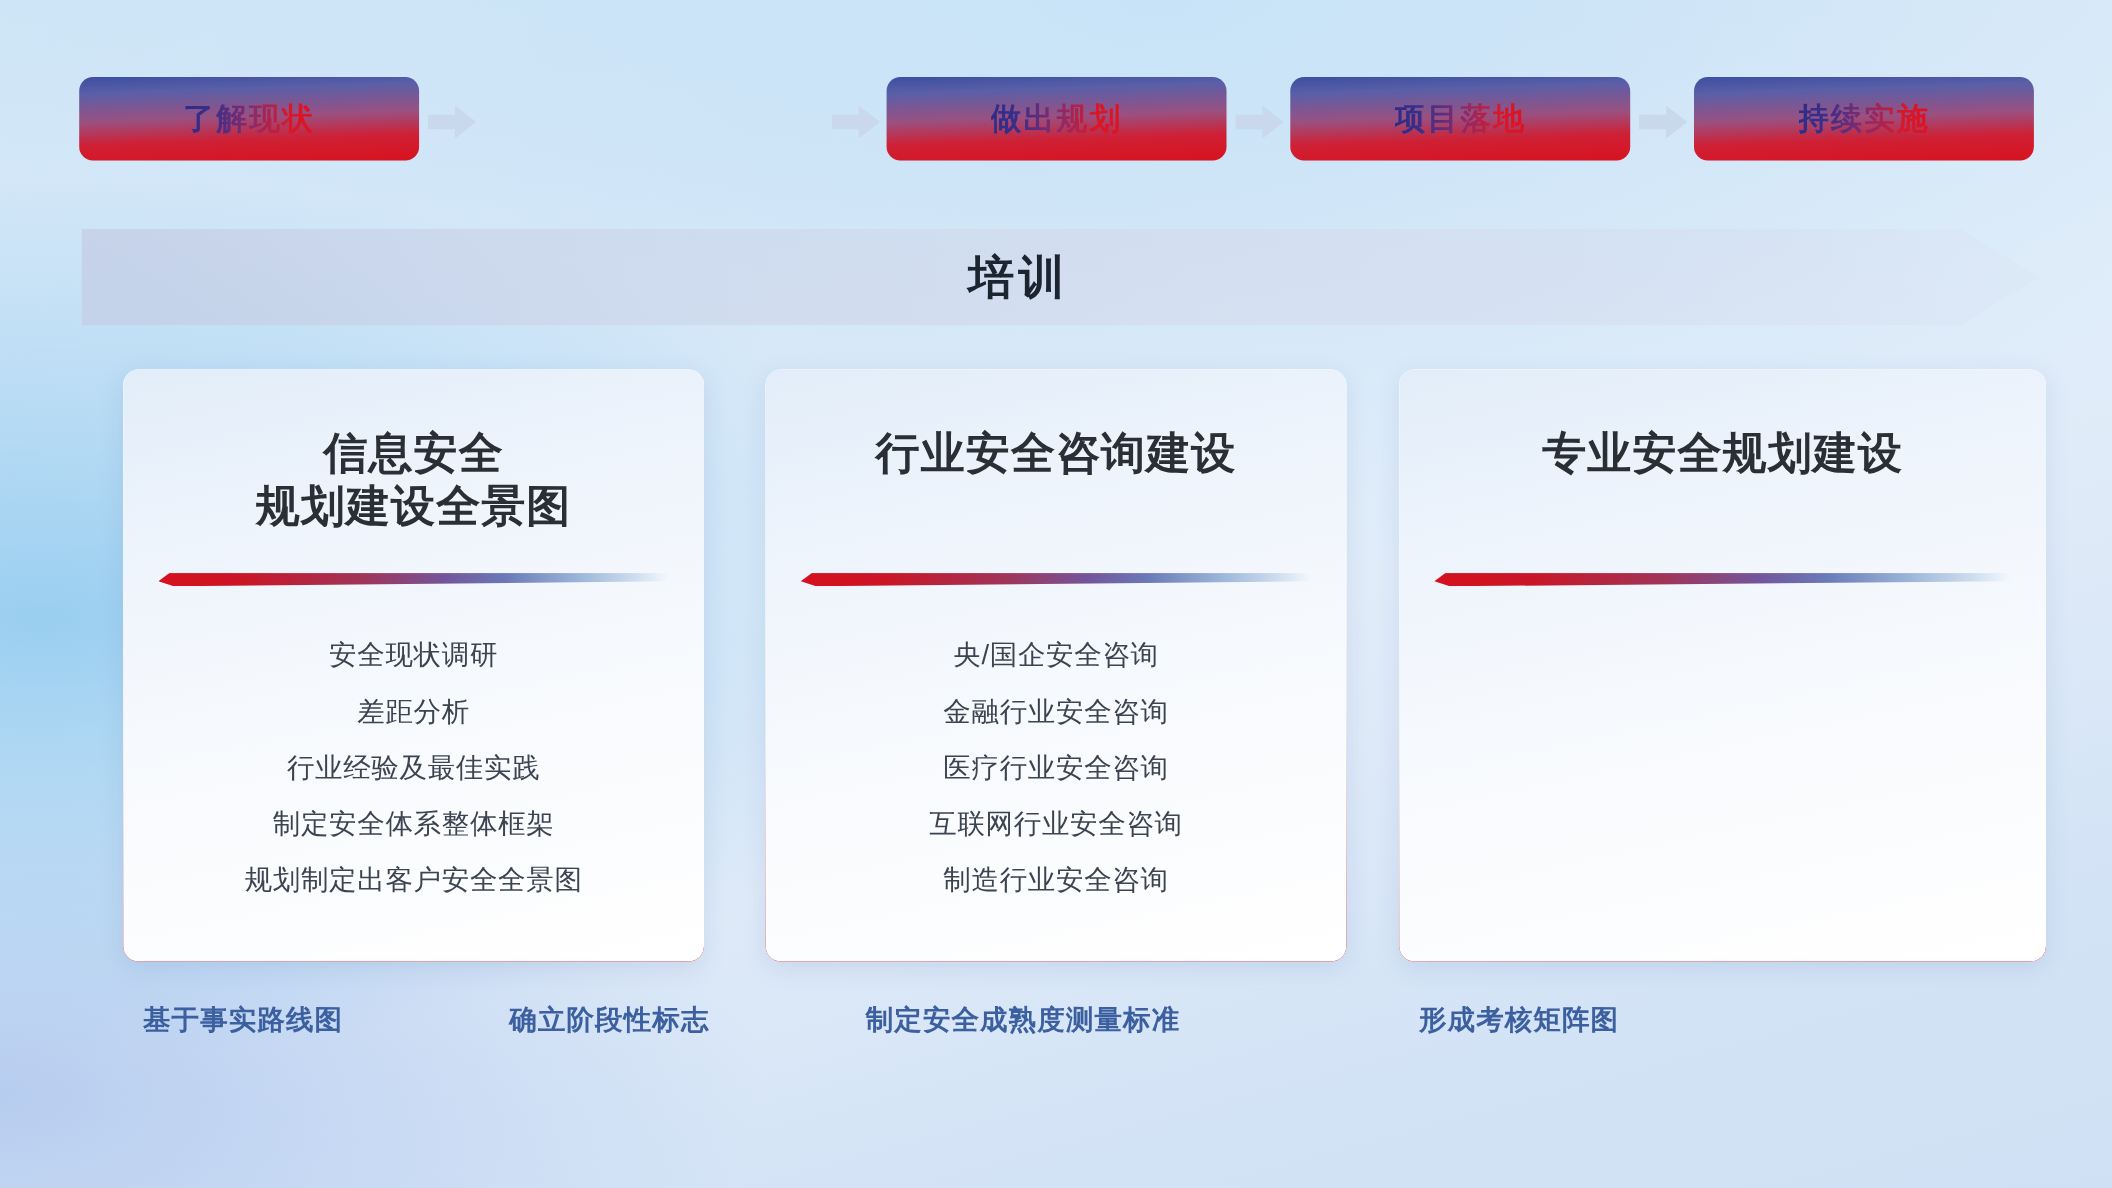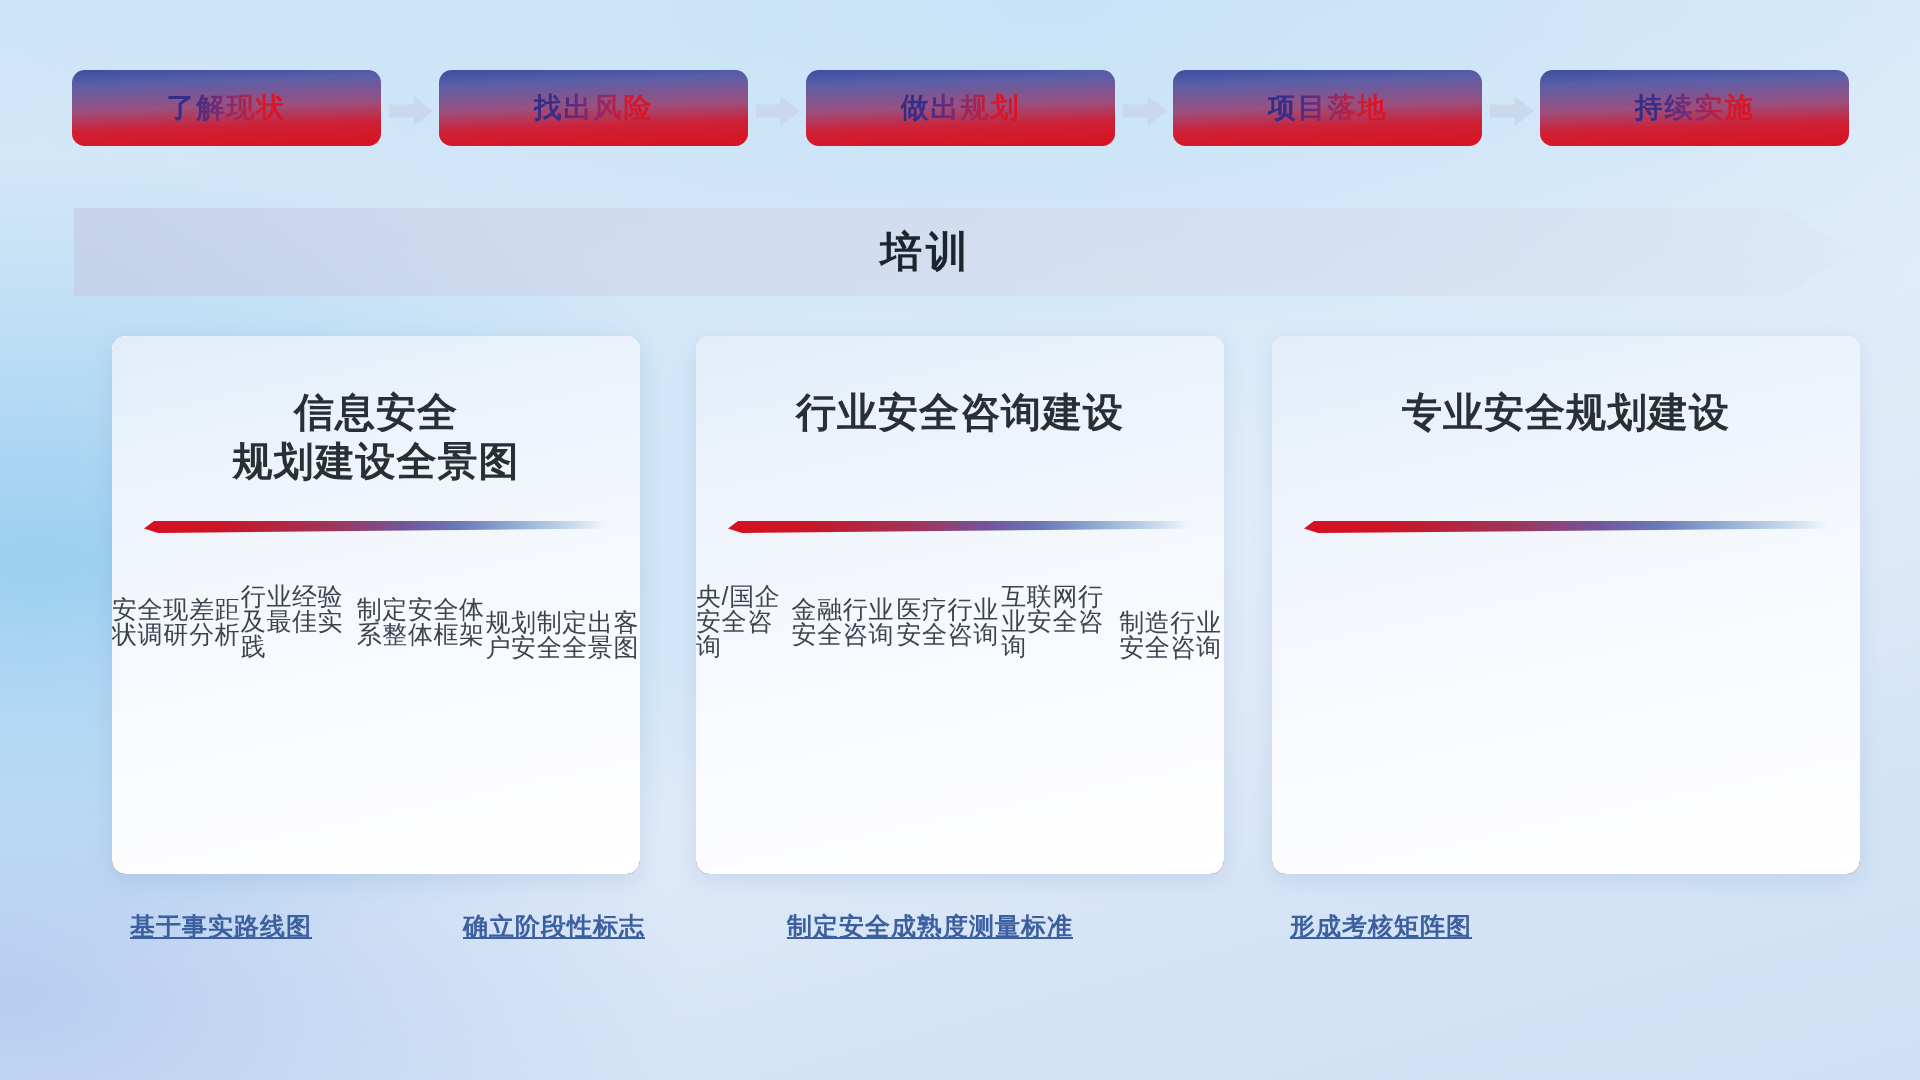--- a/index.html
+++ b/index.html
@@ -73,50 +73,46 @@
   .card-title{
     margin-top:52px;font-size:40px;font-weight:700;color:#2a2f36;
     line-height:1.22;text-align:center;letter-spacing:1px;white-space:pre-line;
   }
   .card-divider{
     position:absolute;height:12px;
     background:linear-gradient(90deg,#d6101f 0%,#cb1525 16%,#a03459 40%,#74549b 56%,#6a79b8 68%,#9ab4d8 82%,#ccdcee 93%,rgba(220,232,245,0) 100%);
     clip-path:polygon(10px 0, 100% 0, 100% 46%, 100% 62%, 14px 100%, 0 62%);
   }
   .card-list{
-    position:absolute;width:100%;display:flex;flex-direction:row;align-items:center;
+    position:absolute;width:100%;display:flex;flex-direction:column;align-items:center;
   }
   .card-list-item{
     font-size:25px;color:#3c4450;line-height:1;margin-bottom:26px;letter-spacing:.6px;
   }
   .card-list-item:last-child{margin-bottom:0;}
 
   
   #captions{position:absolute;left:0;top:910px;width:1920px;height:70px;}
   .caption{
     position:absolute;font-size:25px;font-weight:700;color:#3b5f9f;letter-spacing:1px;
     white-space:nowrap;
-    text-decoration:underline;
   }
 </style>
 </head>
 <body>
 
 <div class="stage">
 
   <div id="step-row">
 
     <div class="step-box" style="left:74px;width:305px;">
       <span class="step-label">了解现状</span>
     </div>
     <div class="step-arrow" style="left:389px;"></div>
 
-    <div class="step-box" style="left:441px;width:305px;">
-      <span class="step-label">找出风险</span>
-    </div>
     <div class="step-arrow" style="left:756px;"></div>
 
     <div class="step-box" style="left:808px;width:305px;">
       <span class="step-label">做出规划</span>
     </div>
     <div class="step-arrow" style="left:1123px;"></div>
 
     <div class="step-box" style="left:1175px;width:305px;">
       <span class="step-label">项目落地</span>
     </div>

